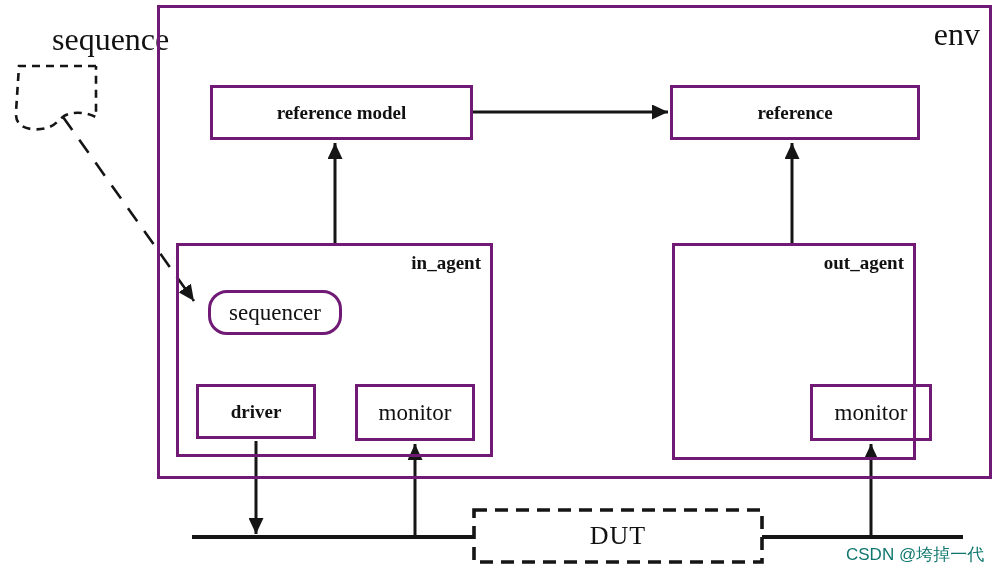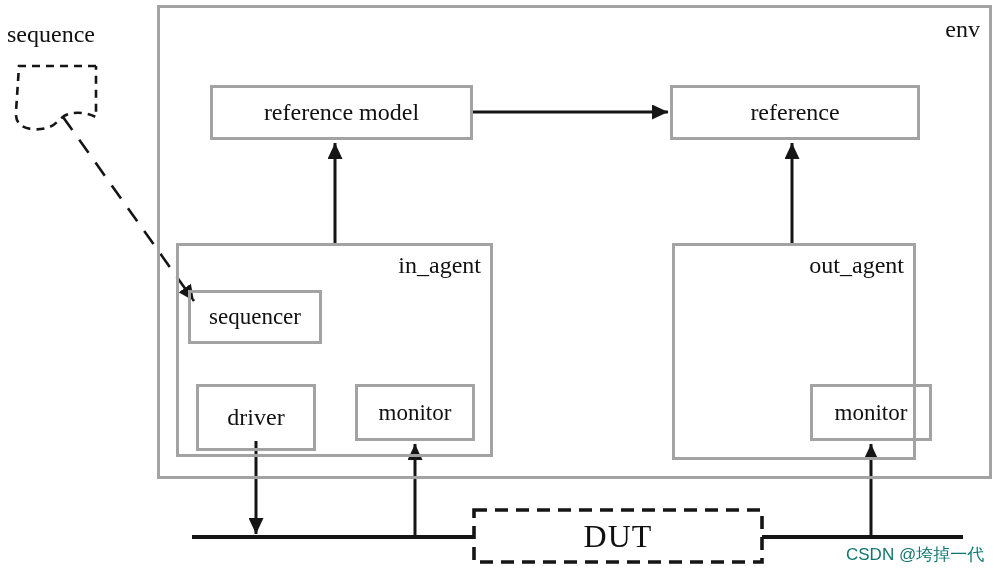--- a/index.html
+++ b/index.html
@@ -17,43 +17,43 @@
     overflow: hidden;
   }
   .wires {
     position: absolute;
     left: 0;
     top: 0;
     z-index: 1;
   }
   .box {
     position: absolute;
-    border: 3px solid #a3a3a3;
+    border: 3px solid #701a75;
     background: transparent;
     box-sizing: border-box;
     z-index: 2;
   }
   .box .center-label {
     position: absolute;
     left: 0; right: 0; top: 0; bottom: 0;
     display: flex;
     align-items: center;
     justify-content: center;
     white-space: nowrap;
   }
   .corner-label {
     position: absolute;
     top: 6px;
     right: 9px;
     white-space: nowrap;
   }
   .fs23 { font-size: 23px; }
-  .fs24 { font-size: 24px; }
-  .fs25 { font-size: 24px; }
-  .fs26 { font-size: 32px; letter-spacing: 1px; }
+  .fs24 { font-size: 19px; font-weight: bold; }
+  .fs25 { font-size: 32px; margin-left: 45px; }
+  .fs26 { font-size: 26px; letter-spacing: 1px; }
   .free-label {
     position: absolute;
     white-space: nowrap;
     z-index: 2;
   }
   .watermark {
     position: absolute;
     left: 846px;
     top: 543px;
     font-family: "Liberation Sans", "DejaVu Sans", sans-serif;
@@ -107,25 +107,25 @@
     <div class="center-label fs24">reference model</div>
   </div>
 
   <div class="box" style="left:670px; top:85px; width:250px; height:55px;">
     <div class="center-label fs24">reference</div>
   </div>
 
   <div class="box" style="left:176px; top:243px; width:317px; height:214px;text-align:center;">
     <div class="corner-label fs24">in_agent</div>
 
-    <div class="box" style="left:9px; top:44px; width:134px; height:54px;">
+    <div class="box" style="left:29px; top:44px; width:134px; height:45px;border-radius:19px;">
       <div class="center-label fs23">sequencer</div>
     </div>
 
-    <div class="box" style="left:17px; top:138px; width:120px; height:67px;">
+    <div class="box" style="left:17px; top:138px; width:120px; height:55px;">
       <div class="center-label fs24">driver</div>
     </div>
 
     <div class="box" style="left:176px; top:138px; width:120px; height:57px;">
       <div class="center-label fs23">monitor</div>
     </div>
   </div>
 
   <div class="box" style="left:672px; top:243px; width:244px; height:217px;">
     <div class="corner-label fs24">out_agent</div>

